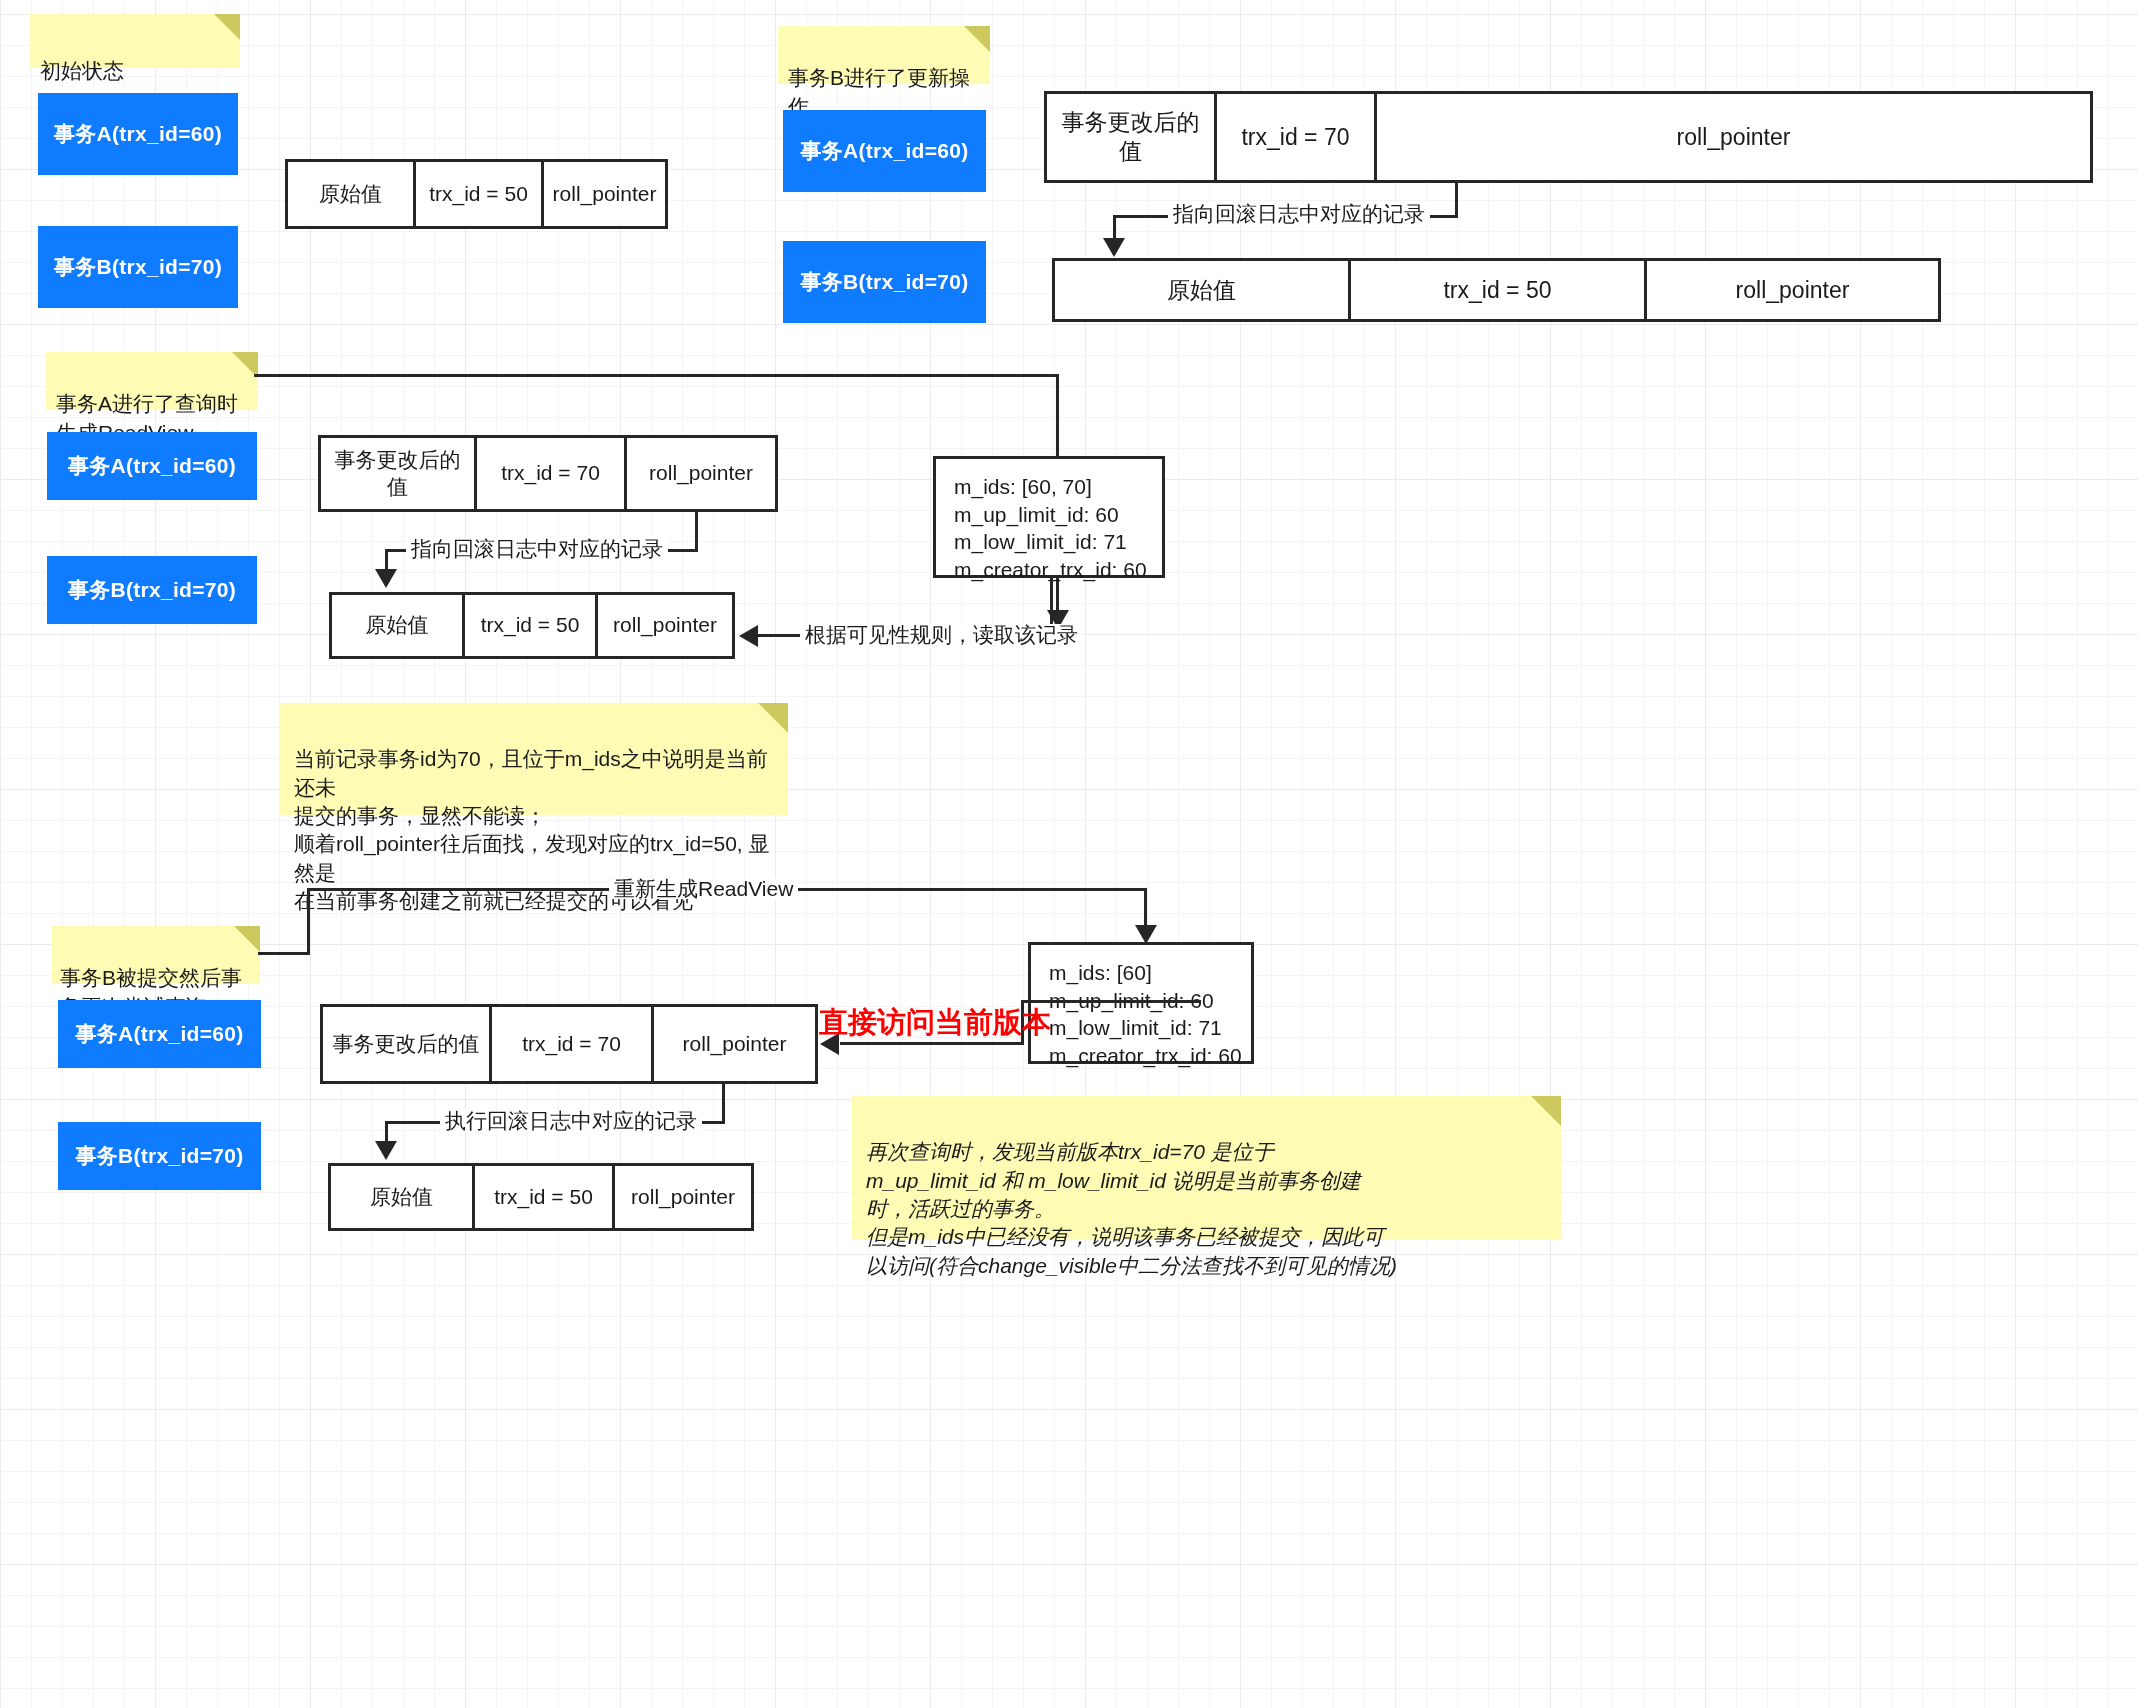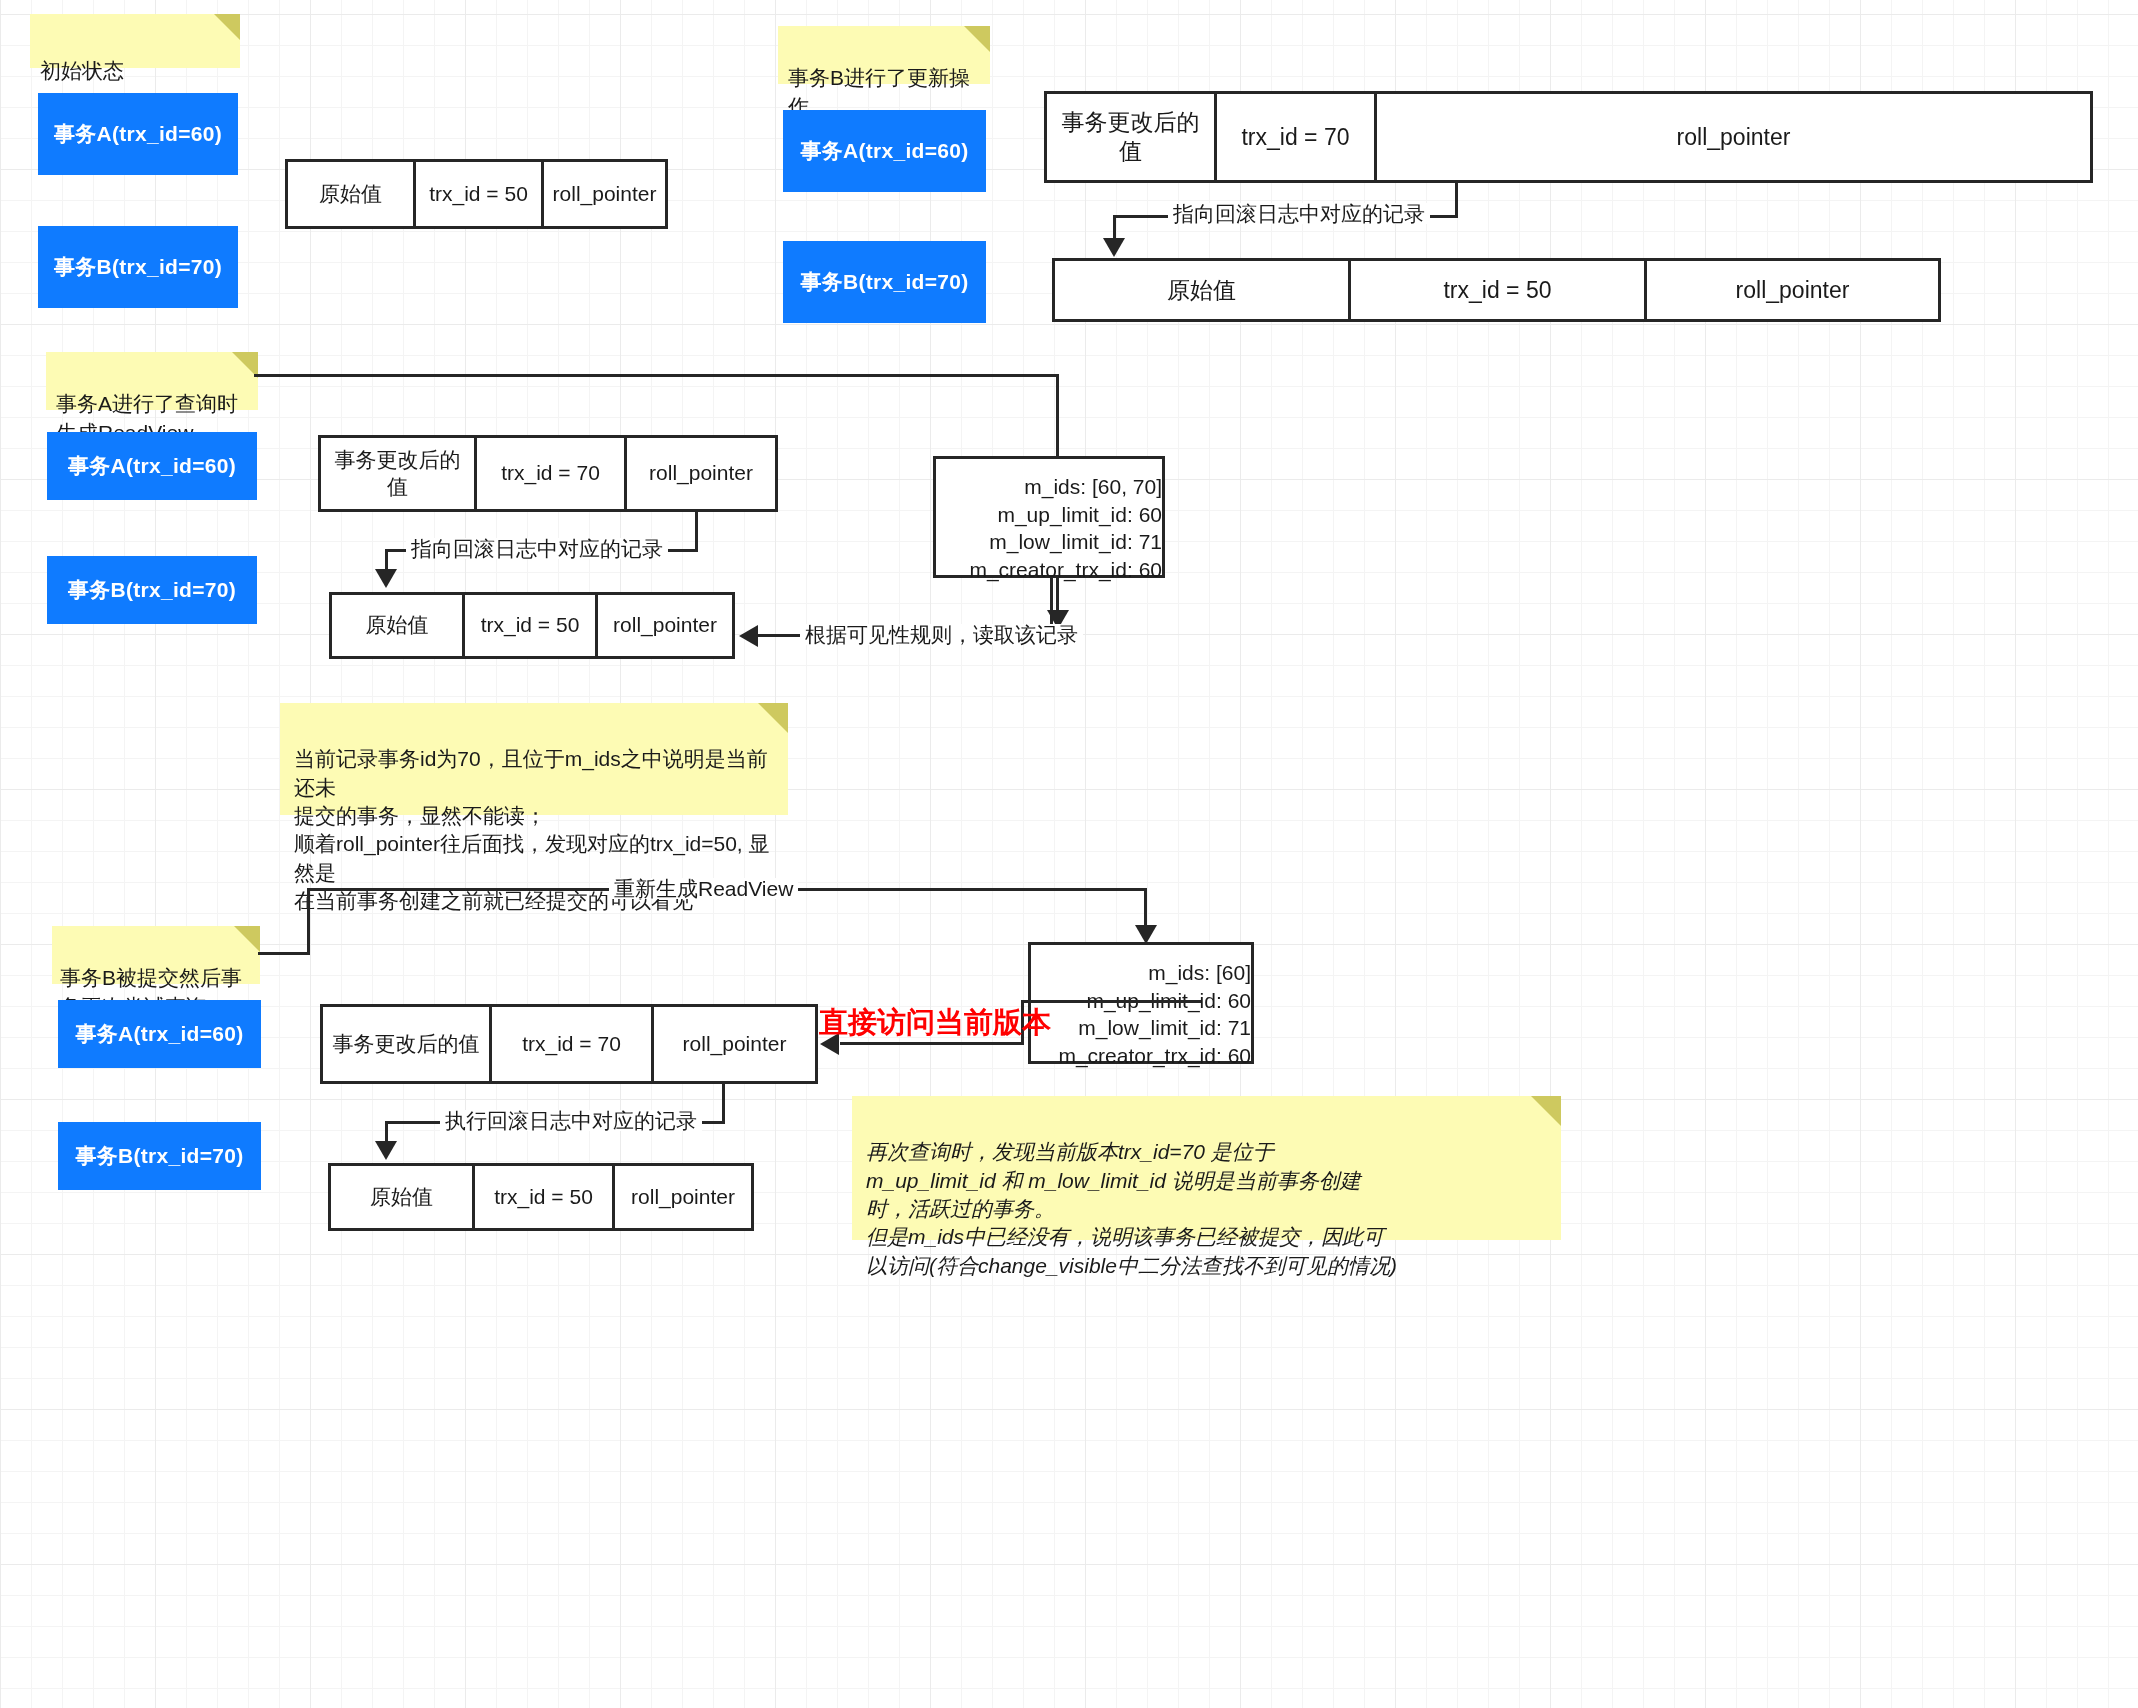--- a/index.html
+++ b/index.html
@@ -88,21 +88,20 @@
   
   .readview {
     position: absolute;
     box-sizing: border-box;
     border: 3px solid #262626;
     background: #ffffff;
     color: #1a1a1a;
     white-space: pre-line;
     line-height: 1.32;
     padding: 14px 0 0 18px;
-    text-align: right;
   }
 
   
   .hline {
     position: absolute;
     background: #262626;
     height: 3px;
   }
   .vline {
     position: absolute;

